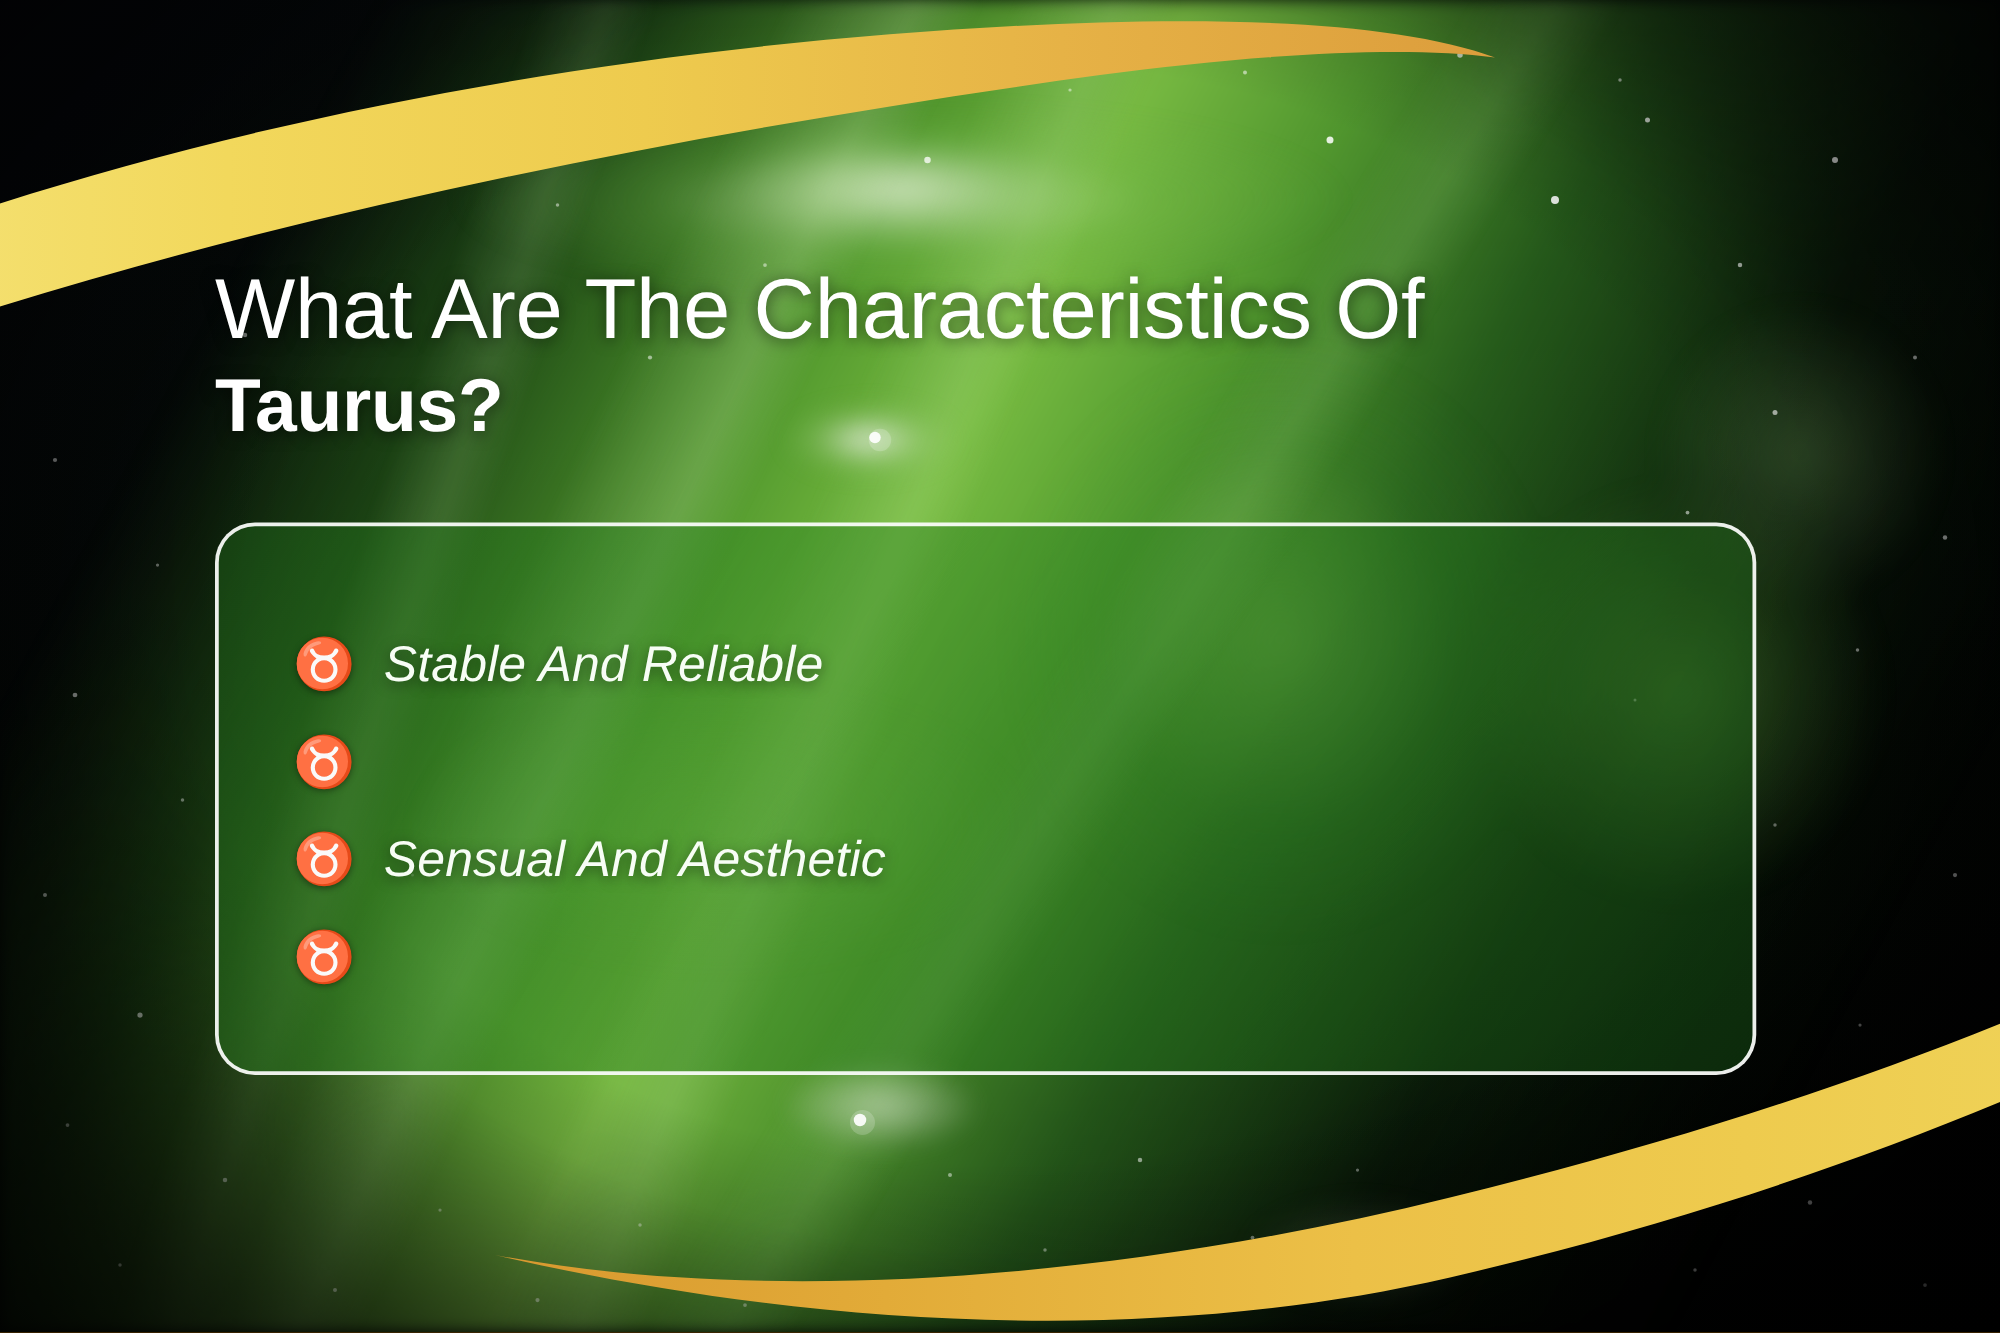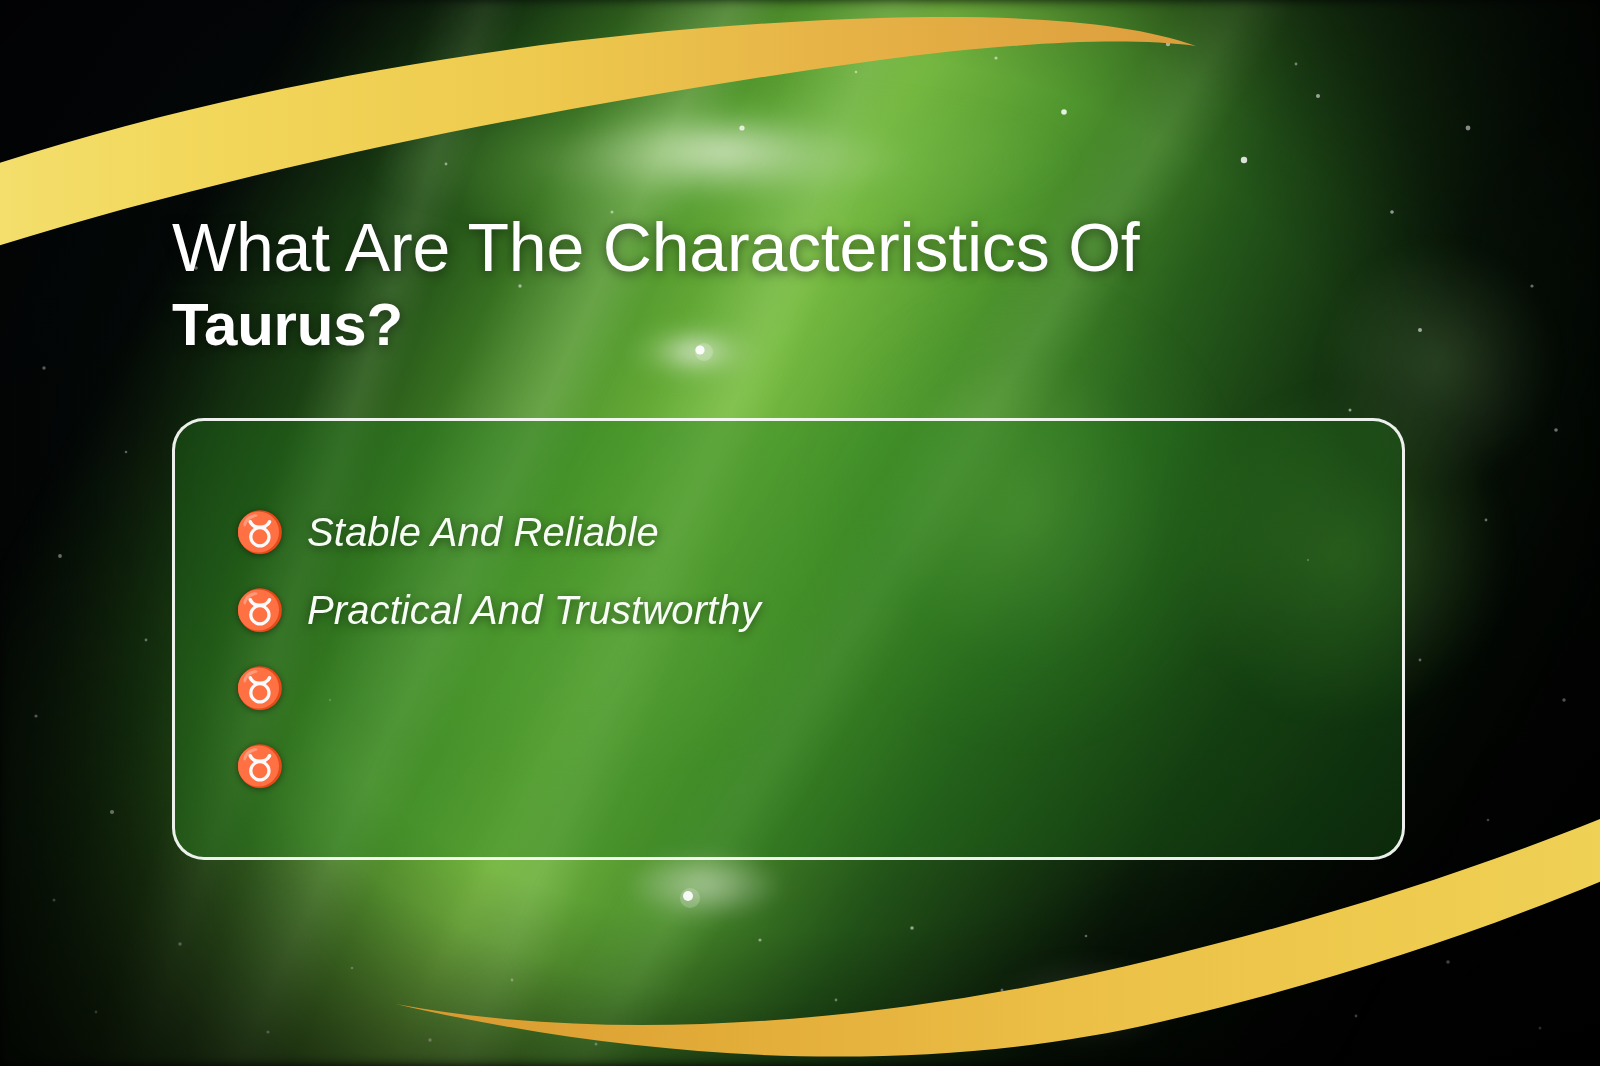--- a/index.html
+++ b/index.html
@@ -305,28 +305,28 @@
     <div id="feature-card">
       <ul id="feature-list">
 
         <li class="feature-item">
           <span class="feature-bullet">♉</span>
           <span class="feature-label">Stable And Reliable</span>
         </li>
 
         <li class="feature-item">
           <span class="feature-bullet">♉</span>
-          <span class="feature-label">Practical And Trustworthy</span>
+        </li>
+
+        <li class="feature-item">
+          <span class="feature-bullet">♉</span>
+          <span class="feature-label">Sensual And Aesthetic</span>
         </li>
 
         <li class="feature-item">
           <span class="feature-bullet">♉</span>
         </li>
 
-        <li class="feature-item">
-          <span class="feature-bullet">♉</span>
-        </li>
-
       </ul>
     </div>
 
   </div>
 </div>
 
 </body></html>

